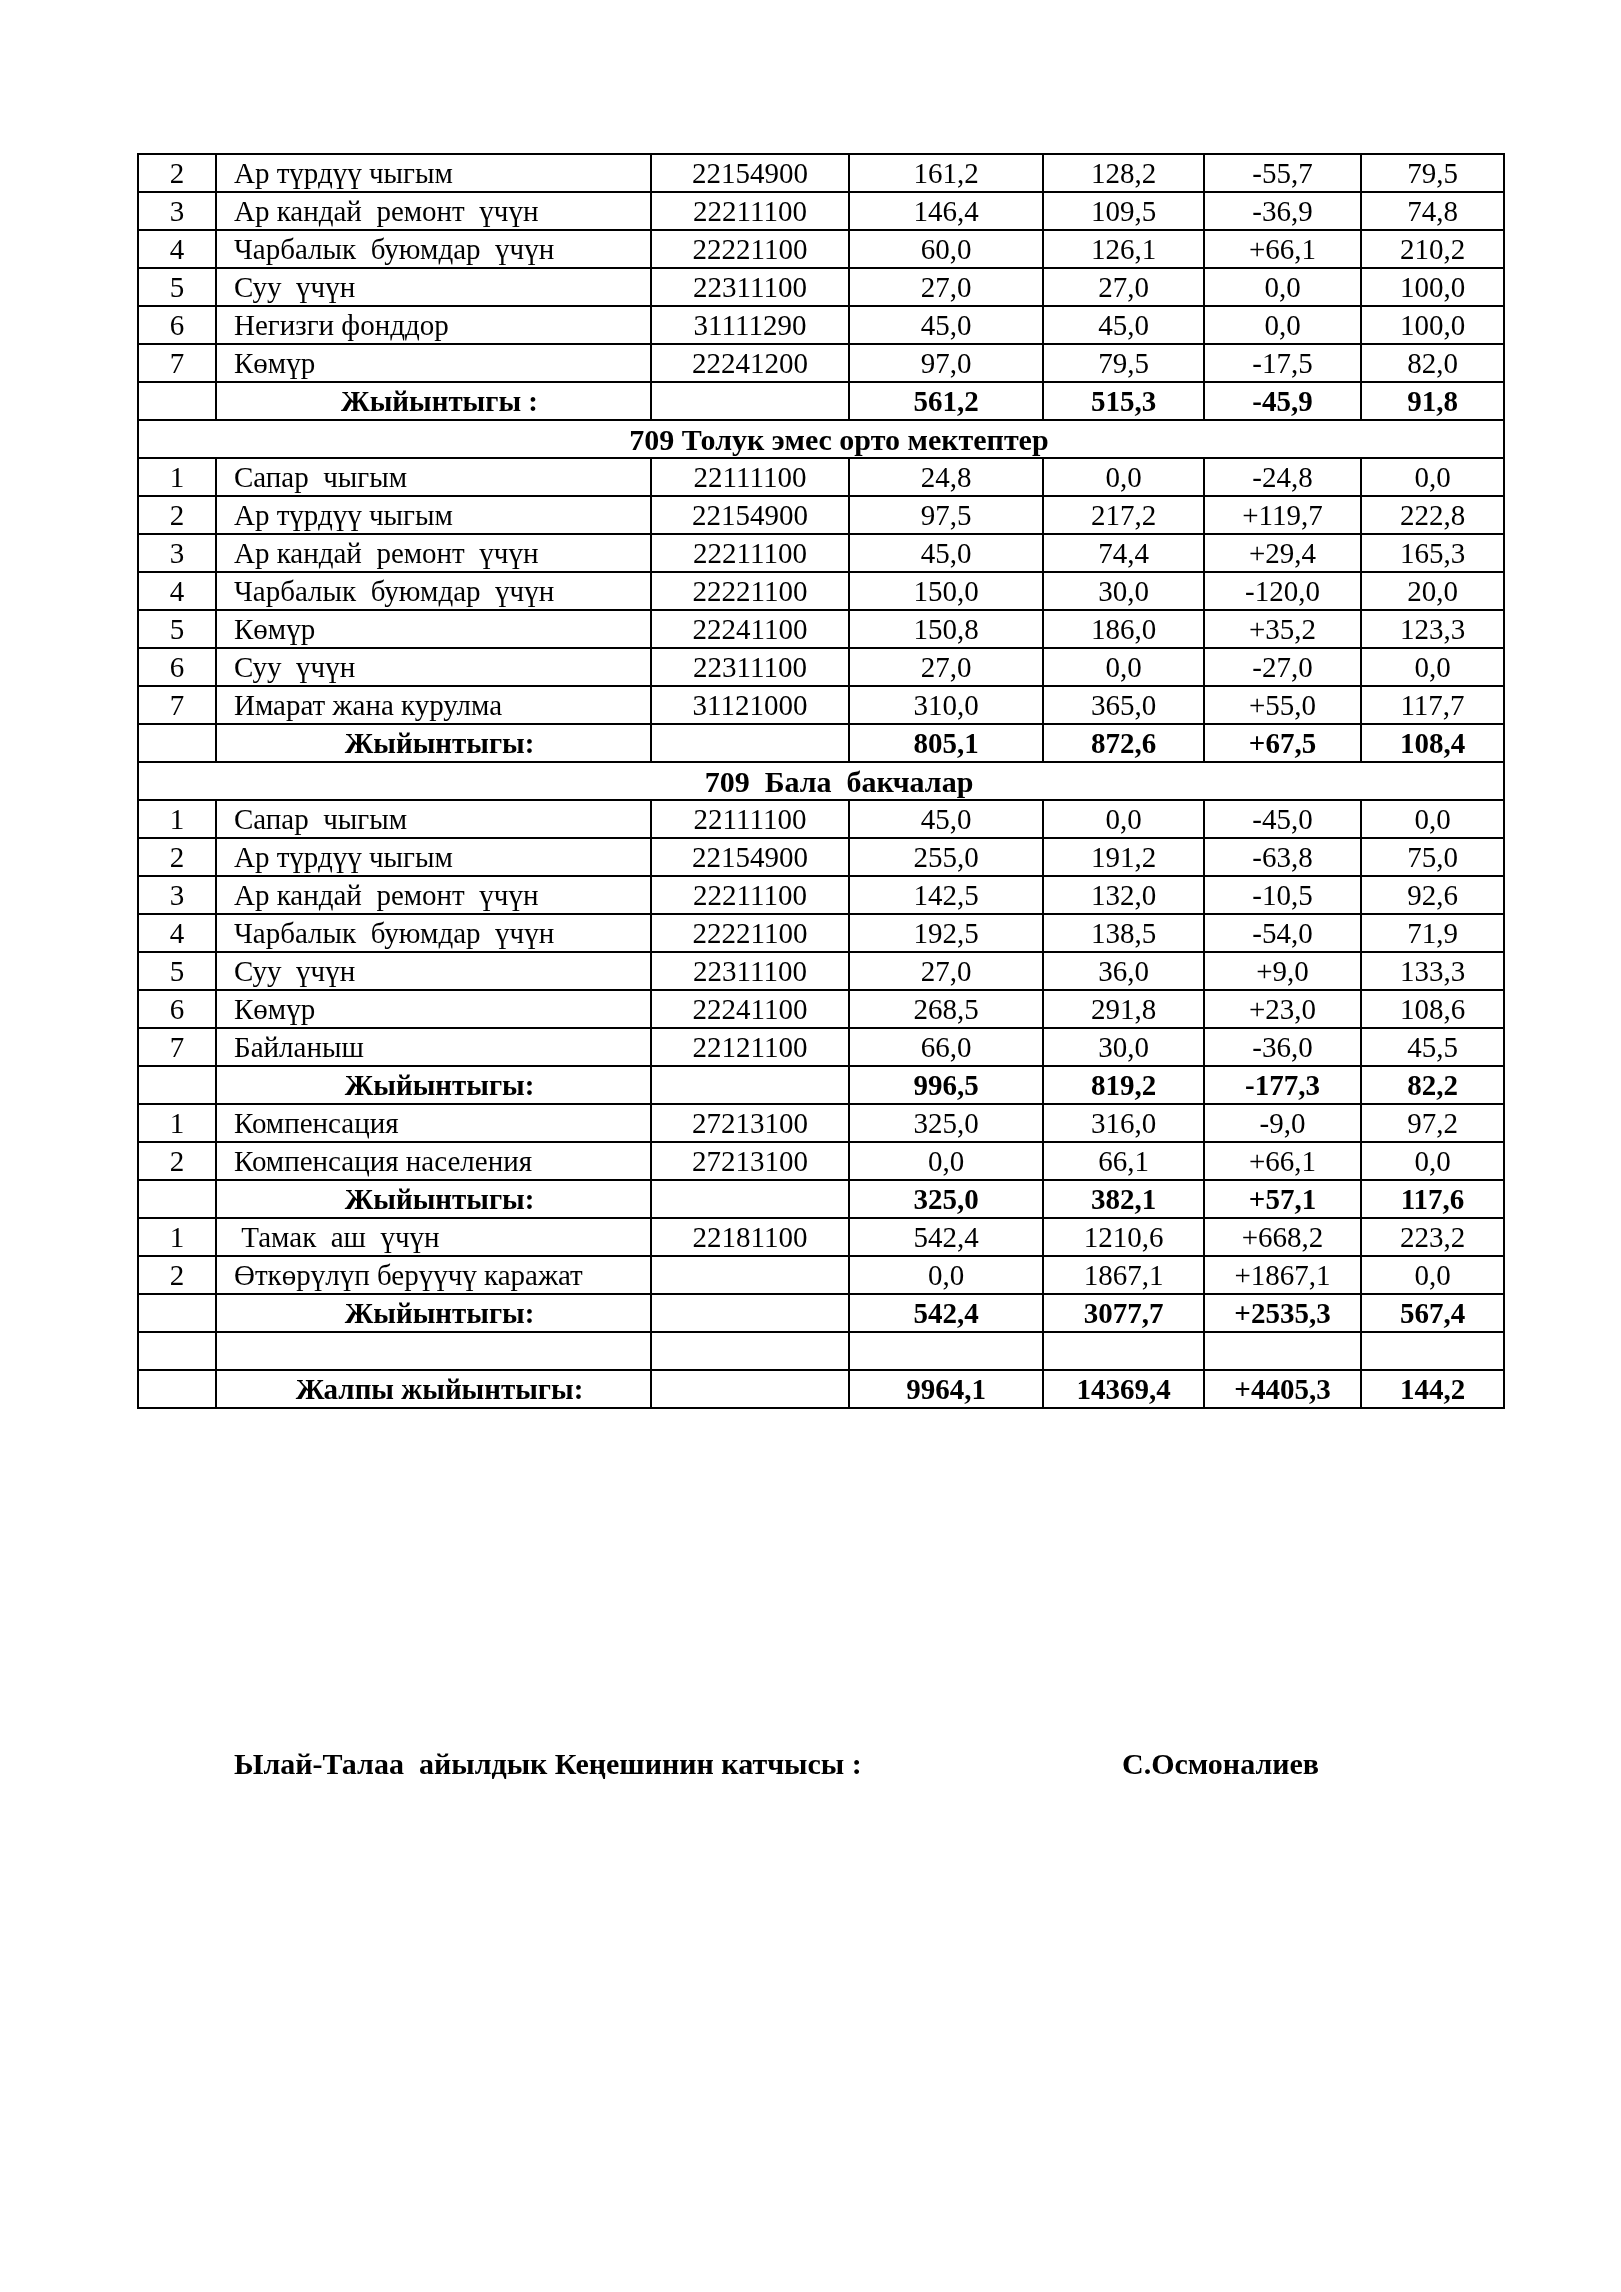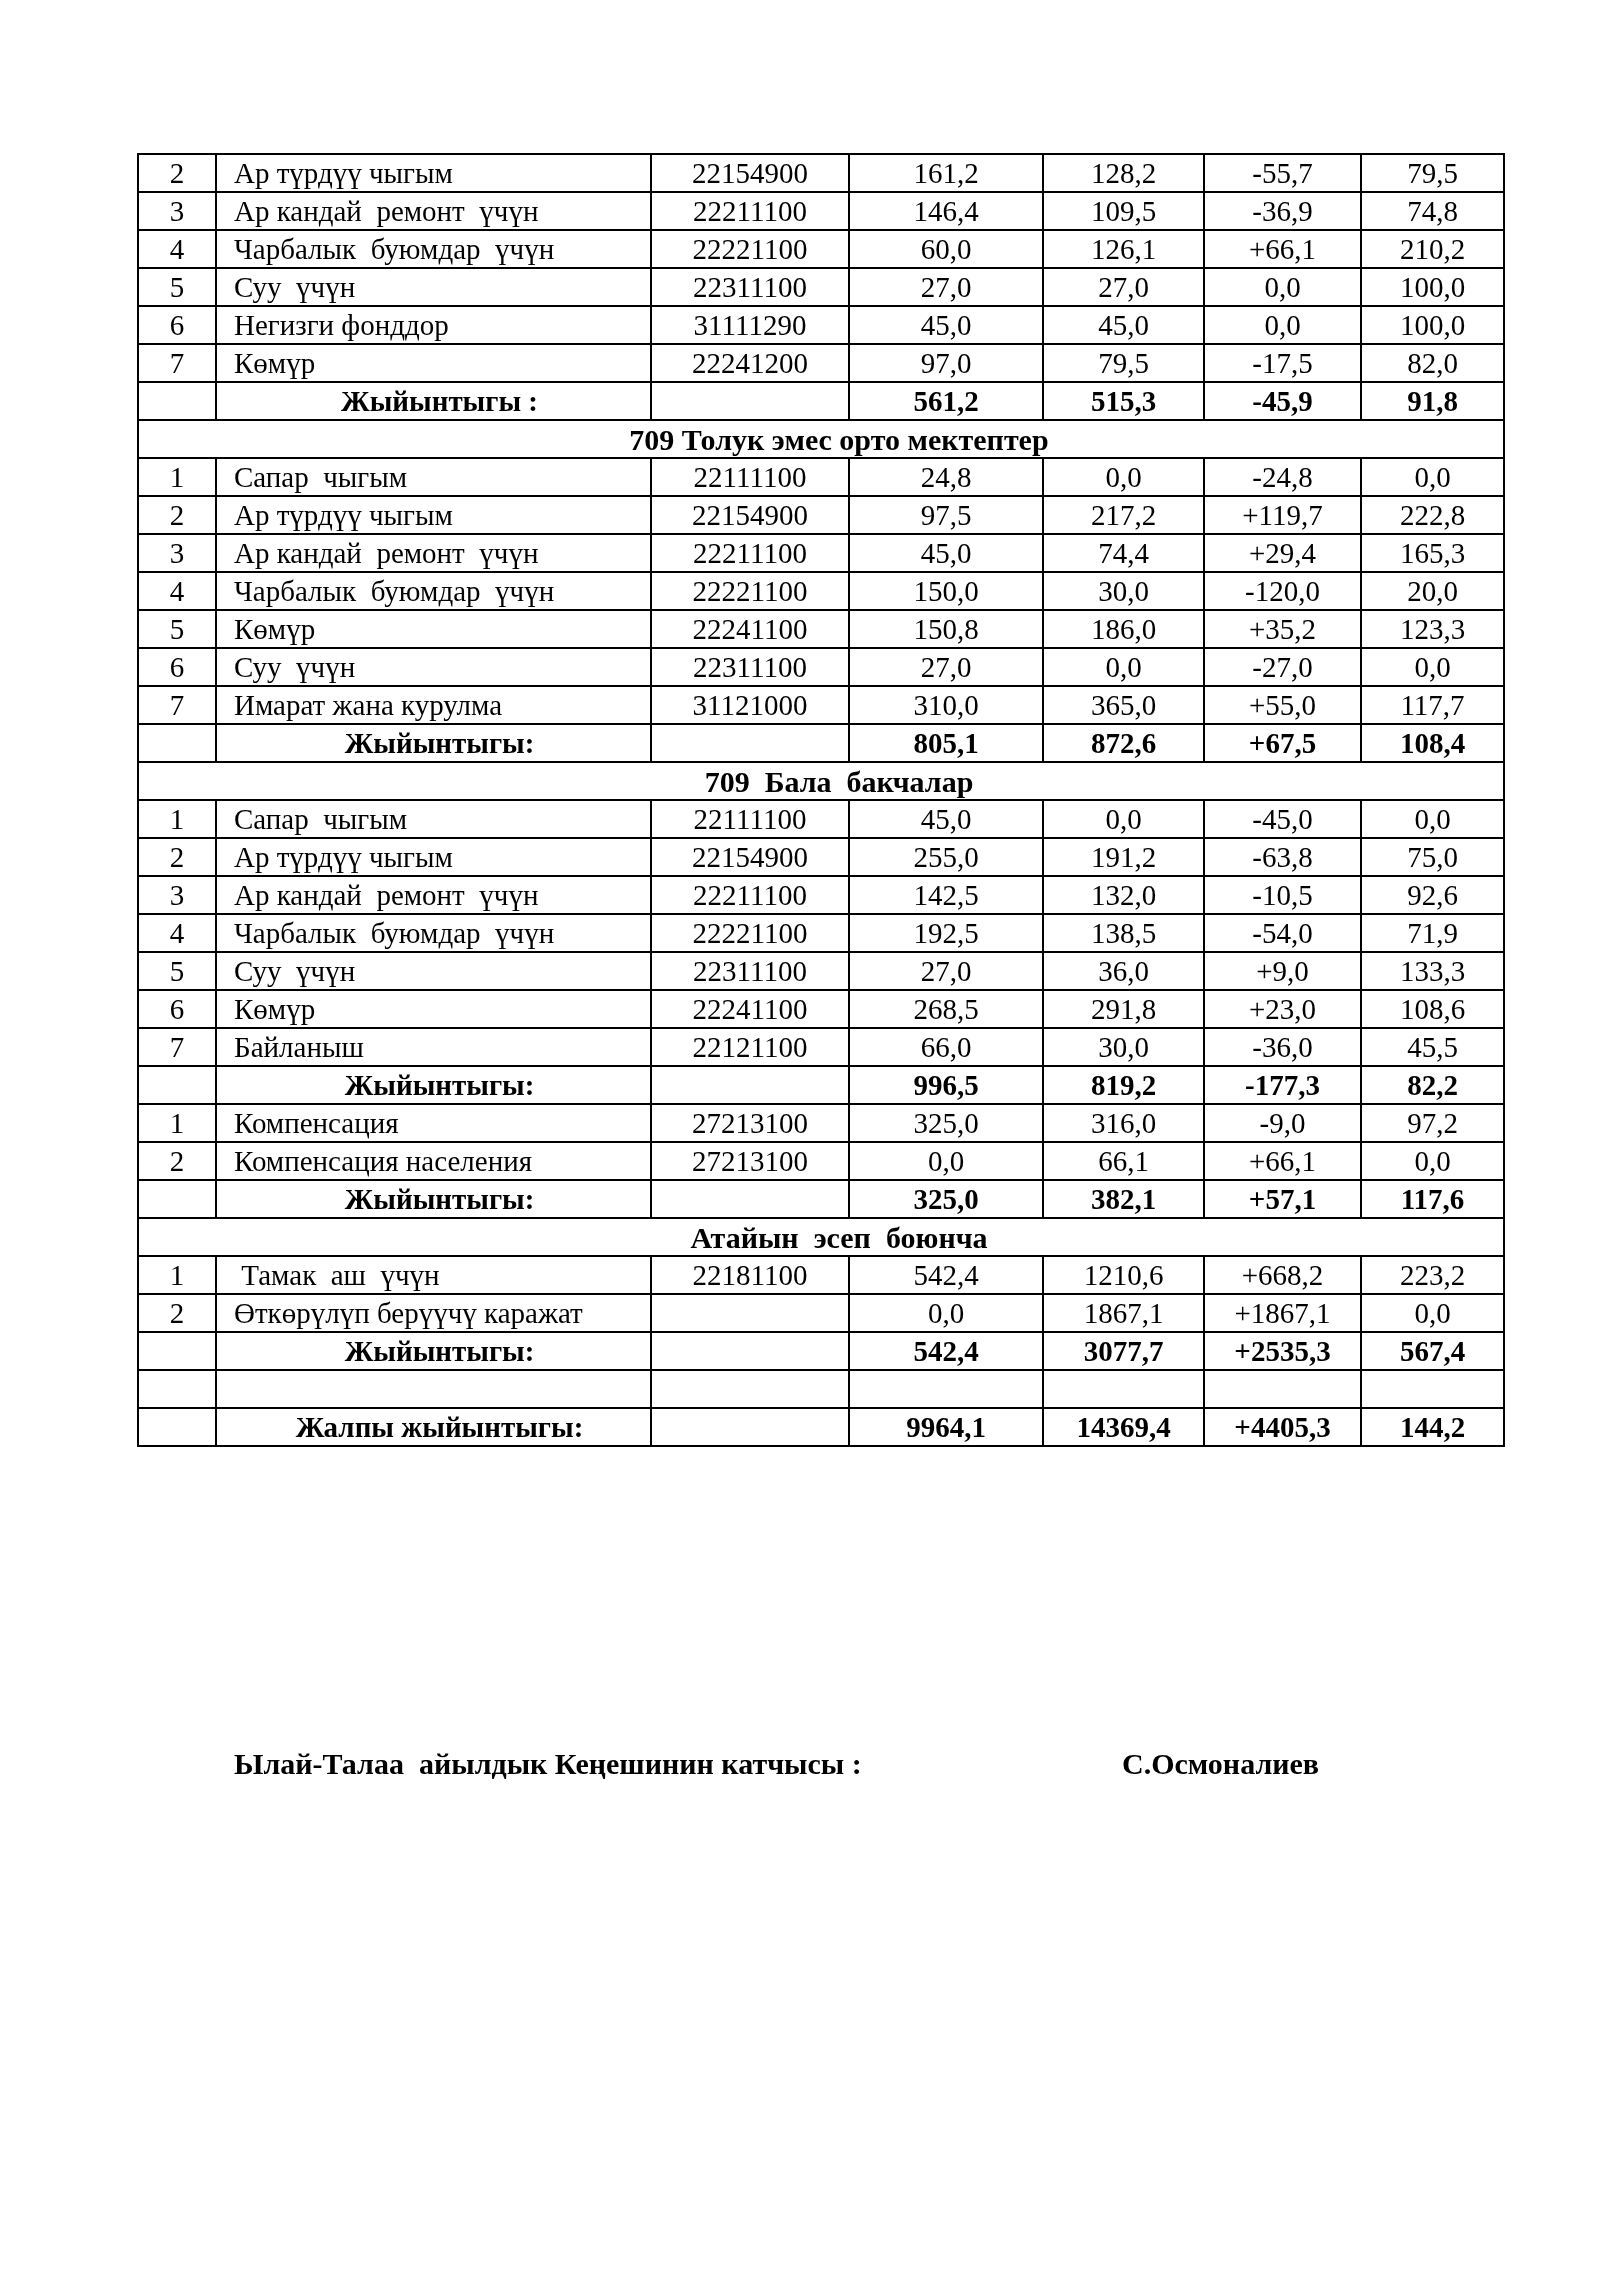--- a/index.html
+++ b/index.html
@@ -313,23 +313,20 @@
       </tr>
       <tr class="total">
         <td class="num"></td>
         <td class="name">Жыйынтыгы:</td>
         <td class="code"></td>
         <td class="val">325,0</td>
         <td class="val">382,1</td>
         <td class="val">+57,1</td>
         <td class="val">117,6</td>
       </tr>
-      <tr class="section">
-        <td colspan="7">Атайын  эсеп  боюнча</td>
-      </tr>
       <tr class="row">
         <td class="num">1</td>
         <td class="name"> Тамак  аш  үчүн</td>
         <td class="code">22181100</td>
         <td class="val">542,4</td>
         <td class="val">1210,6</td>
         <td class="val">+668,2</td>
         <td class="val">223,2</td>
       </tr>
       <tr class="row">

